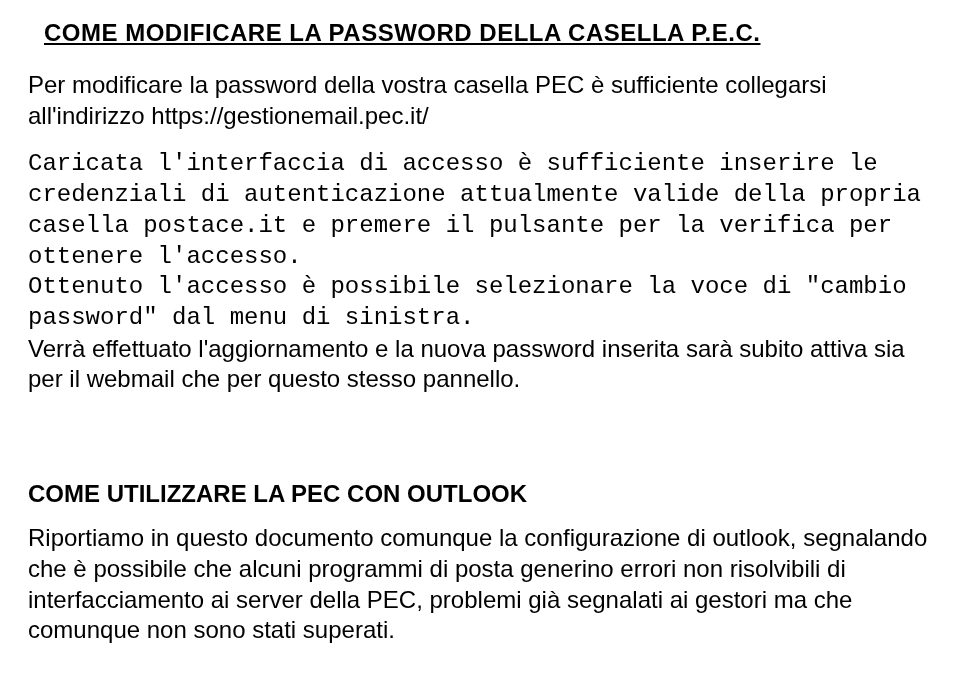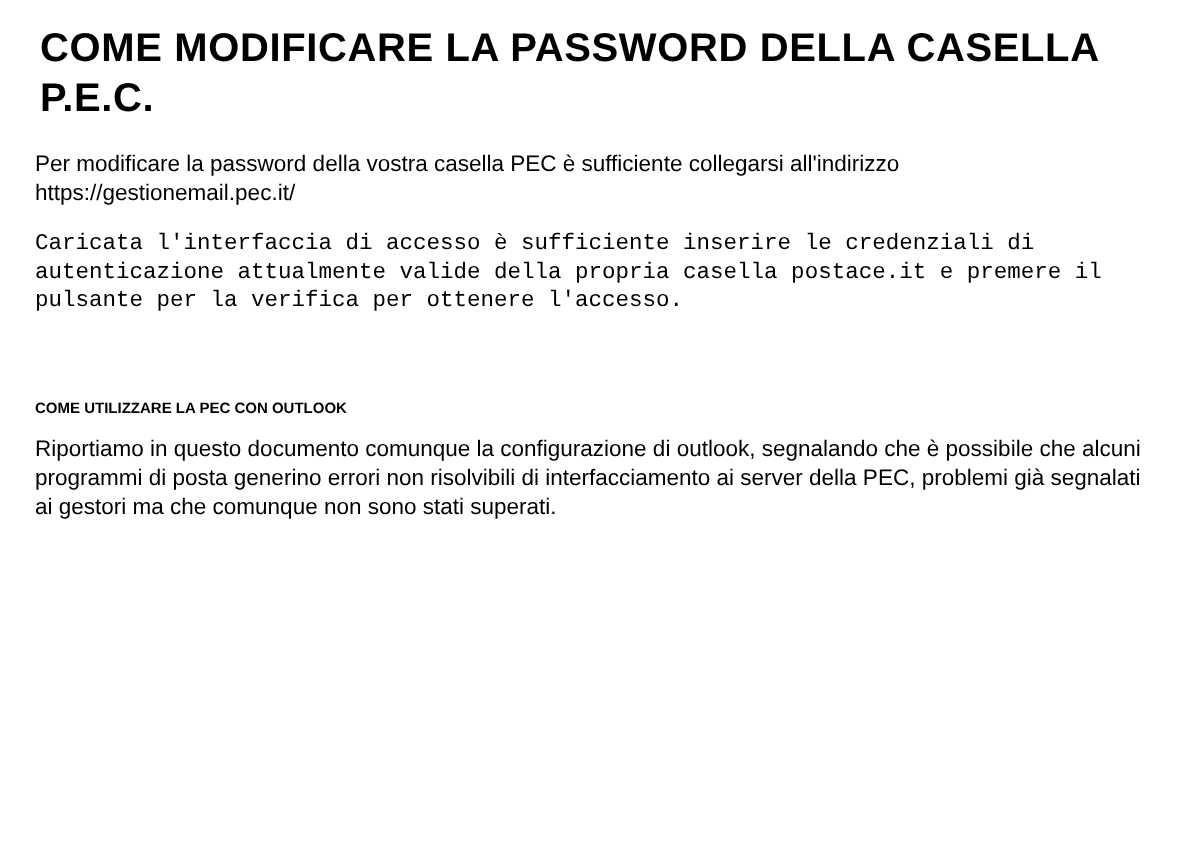--- a/index.html
+++ b/index.html
@@ -9,34 +9,35 @@
     height: 687px;
     background: #ffffff;
     font-family: "Trebuchet MS", "Lucida Sans Unicode", "Lucida Grande", sans-serif;
     color: #000000;
   }
   .page {
     padding: 18px 28px 0 28px;
     box-sizing: border-box;
   }
   .h1 {
-    font-size: 32px;
+    font-size: 24px;
     font-weight: bold;
     letter-spacing: 0.5px;
-    margin: 0 0 22px 4px;
+    margin: 0 0 22px 16px;
     line-height: 1.25;
+    text-decoration: underline;
   }
   .h2 {
-    font-size: 12px;
+    font-size: 24px;
     font-weight: bold;
     margin: 0 0 14px 0;
     line-height: 1.25;
   }
   .para {
-    font-size: 18px;
+    font-size: 24px;
     line-height: 1.28;
     margin: 0 0 18px 0;
   }
   .para.tight {
     margin-bottom: 0;
     font-family: Liberation Mono, monospace;
   }
   .gap-large {
     height: 66px;
   }
@@ -44,20 +45,22 @@
 </head>
 <body>
 
 <div class="page">
 
   <div class="h1">COME MODIFICARE LA PASSWORD DELLA CASELLA P.E.C.</div>
 
   <div class="para">Per modificare la password della vostra casella PEC è sufficiente collegarsi all'indirizzo https://gestionemail.pec.it/</div>
 
   <div class="para tight">Caricata l'interfaccia di accesso è sufficiente inserire le credenziali di autenticazione attualmente valide della propria casella postace.it e premere il pulsante per la verifica per ottenere l'accesso.</div>
+  <div class="para tight">Ottenuto l'accesso è possibile selezionare la voce di "cambio password" dal menu di sinistra.</div>
+  <div class="para">Verrà effettuato l'aggiornamento e la nuova password inserita sarà subito attiva sia per il webmail che per questo stesso pannello.</div>
 
   <div class="gap-large"></div>
 
   <div class="h2">COME UTILIZZARE LA PEC CON OUTLOOK</div>
 
   <div class="para">Riportiamo in questo documento comunque la configurazione di outlook, segnalando che è possibile che alcuni programmi di posta generino errori non risolvibili di interfacciamento ai server della PEC, problemi già segnalati ai gestori ma che comunque non sono stati superati.</div>
 
 </div>
 
 </body></html>

